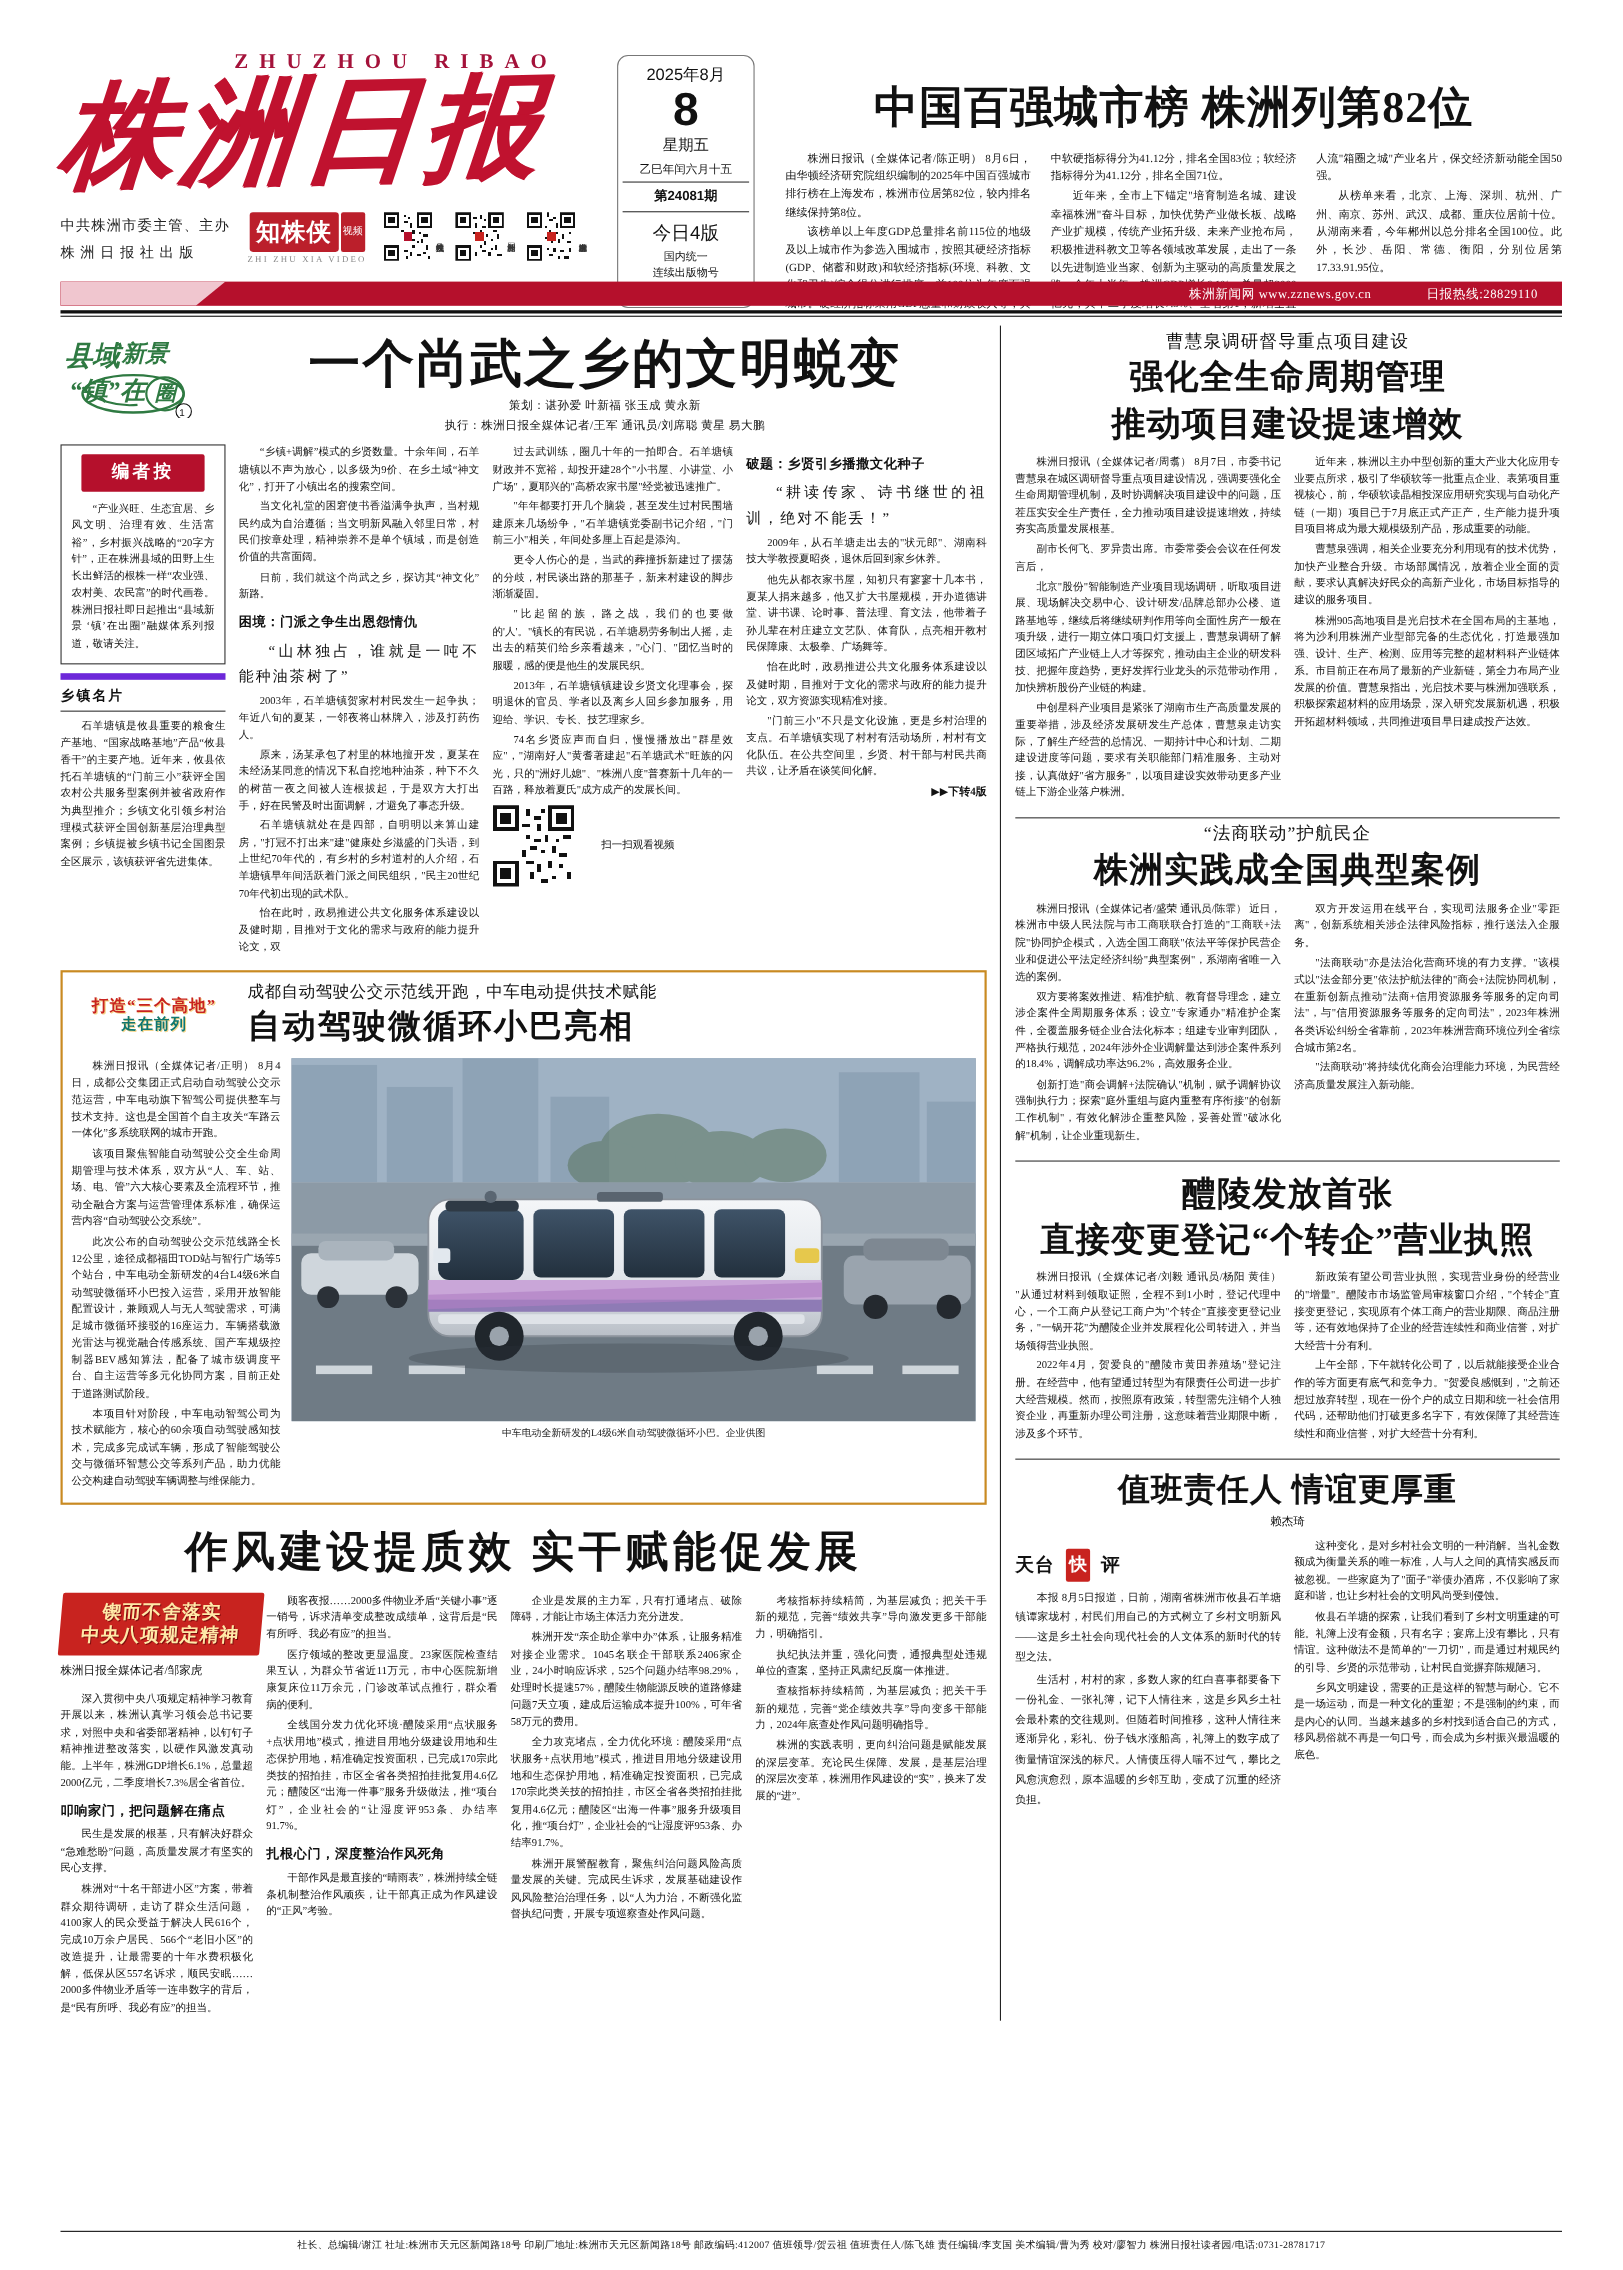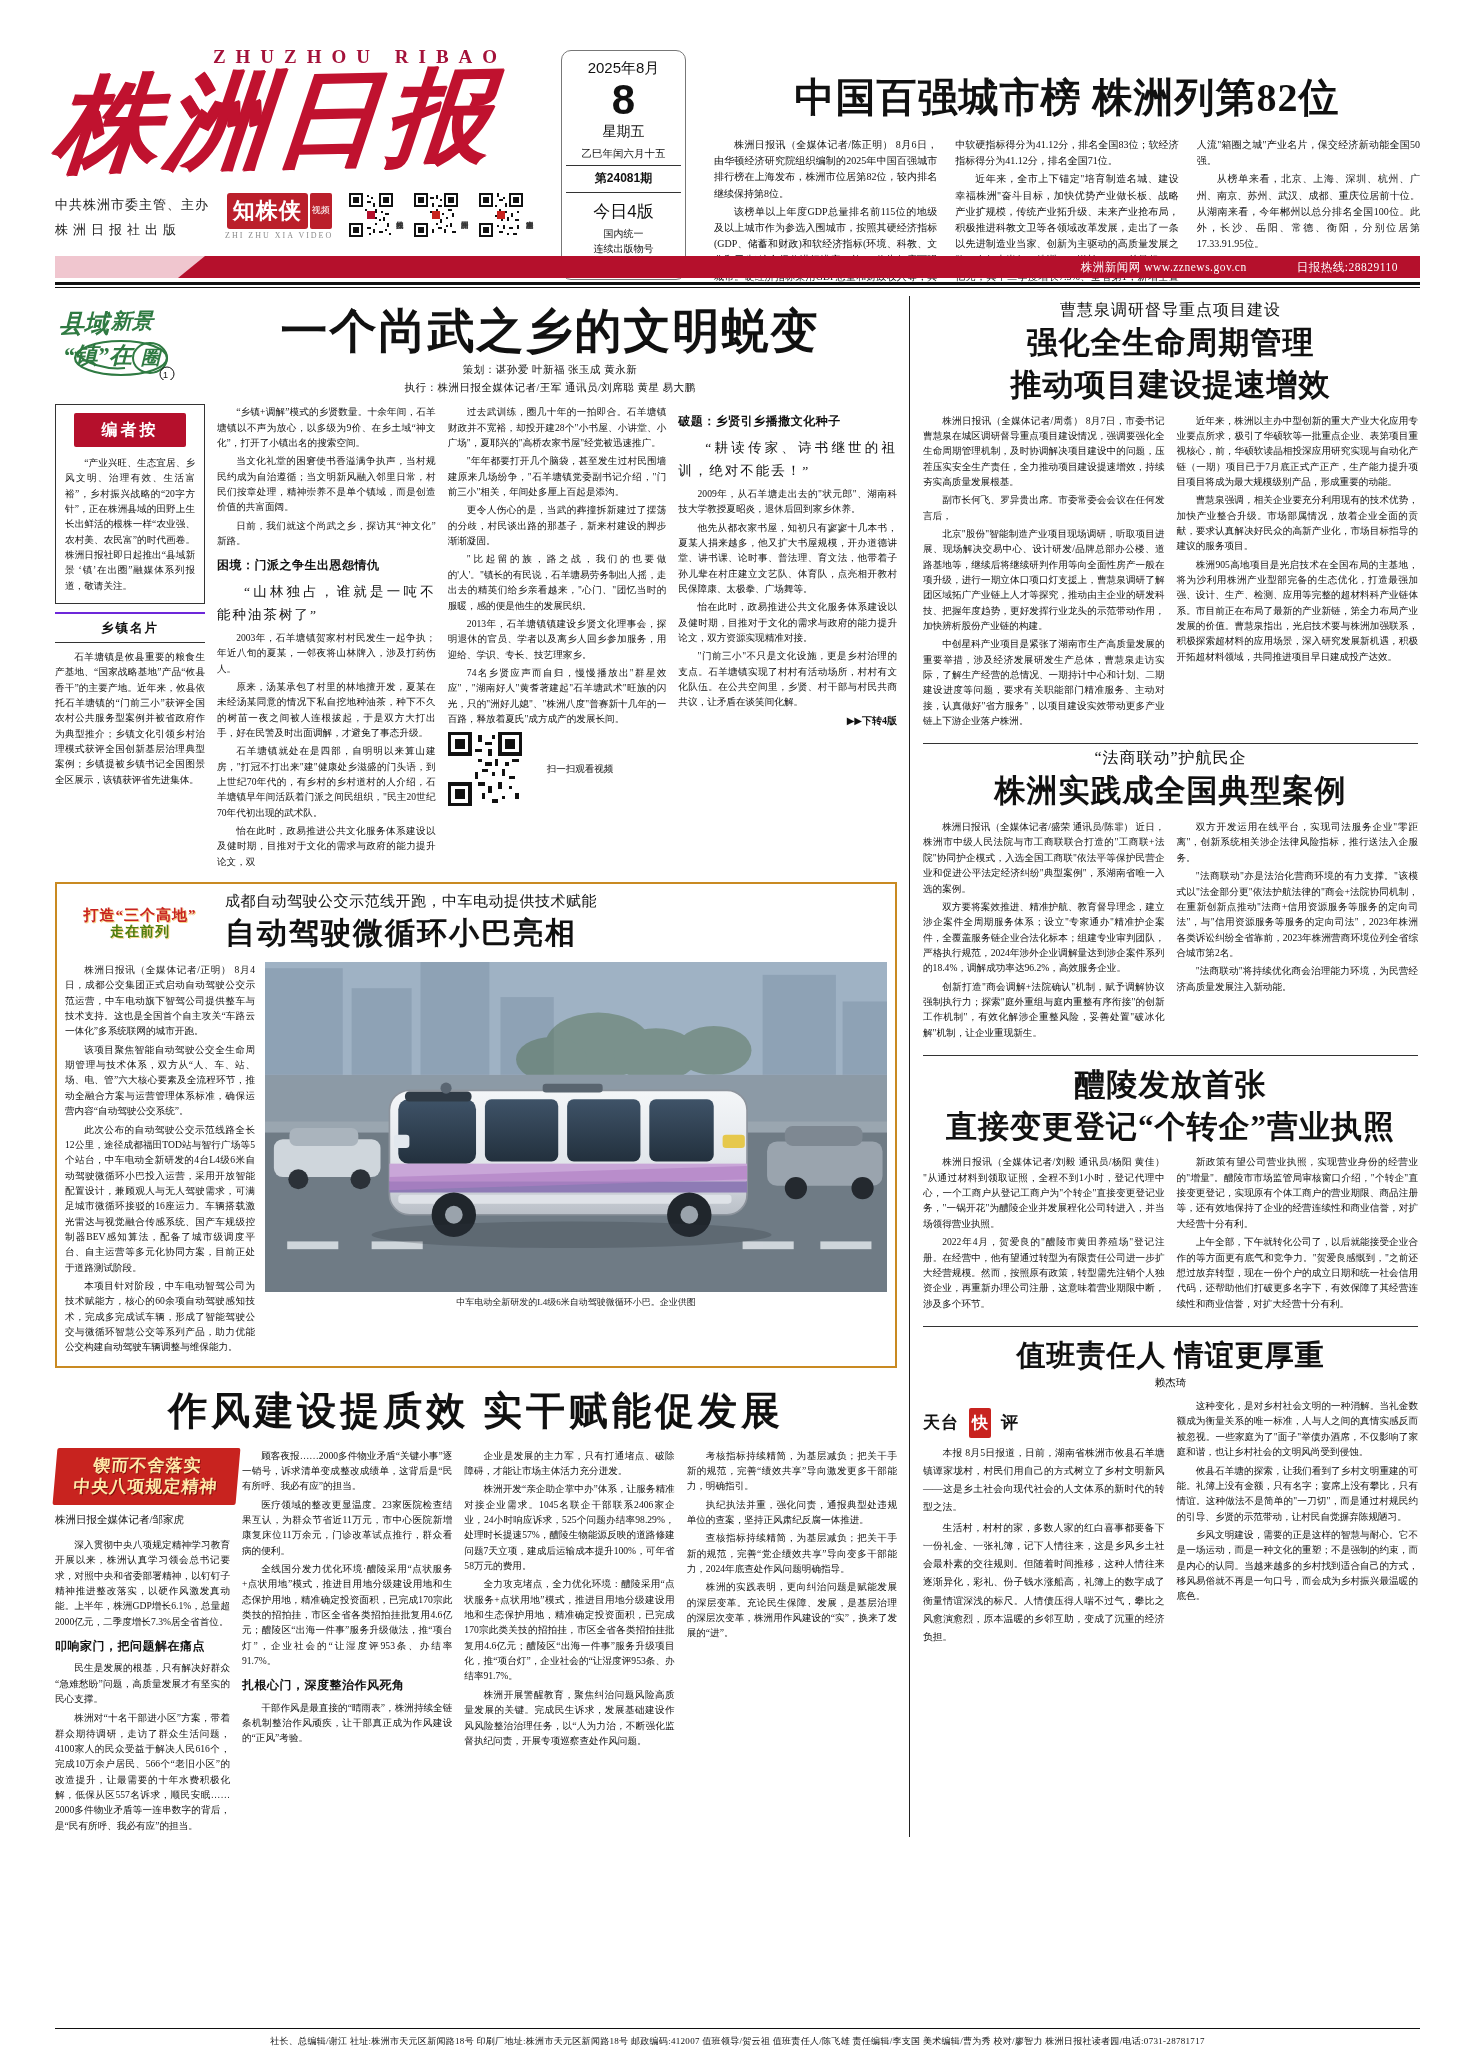--- a/index.html
+++ b/index.html
@@ -107,33 +107,33 @@
   .quote-lg{font-size:13.5px;line-height:1.75;letter-spacing:2px;margin:6px 0;text-indent:0;}
 
   
   .editor-box{border:1px solid #333;padding:8px 9px 10px;box-sizing:border-box;}
   .editor-tag{
     display:block;margin:0 auto 8px;width:112px;text-align:center;
     background:#b5102c;color:#fff;font-weight:bold;font-size:16px;
     padding:4px 0;letter-spacing:3px;border-radius:2px;position:relative;
   }
   .namecard{
-    text-align:center;font-weight:bold;font-size:12.5px;letter-spacing:2px;
-    border-top:2px solid #6d28d9;border-bottom:1px solid #333;padding:4px 0;margin:8px 0 6px;
+    text-align:left;font-weight:bold;font-size:12.5px;letter-spacing:2px;
+    border-top:6px solid #6d28d9;border-bottom:1px solid #333;padding:4px 0;margin:8px 0 6px;
   }
 
   
   .photo-block{border:2px solid #c98a22;margin-top:10px;padding:8px;box-sizing:border-box;}
   .pb-head{display:flex;align-items:center;gap:10px;}
   .gaodi{
     width:150px;flex:none;text-align:center;line-height:1.1;
     font-weight:bold;color:#c8231f;font-size:15px;letter-spacing:1px;
     text-shadow:1px 1px 0 #f6d58a;
   }
-  .gaodi .g2{color:#4d7c0f;font-size:14px;}
+  .gaodi .g2{color:#0f766e;font-size:14px;}
   .pb-titles{flex:1;text-align:left;}
   .pb-kicker{font-size:15px;letter-spacing:.5px;}
   .pb-main{font-weight:bold;font-size:30px;letter-spacing:2px;margin-top:2px;}
   .pb-body{display:flex;gap:10px;margin-top:8px;}
   .pb-text{width:190px;flex:none;font-size:9.6px;line-height:1.6;text-align:justify;}
   .pb-text p{margin:0 0 3px;text-indent:2em;}
   .pb-photo{flex:1;}
   .photo{
     width:100%;height:330px;position:relative;overflow:hidden;background:#6c7f93;
   }

